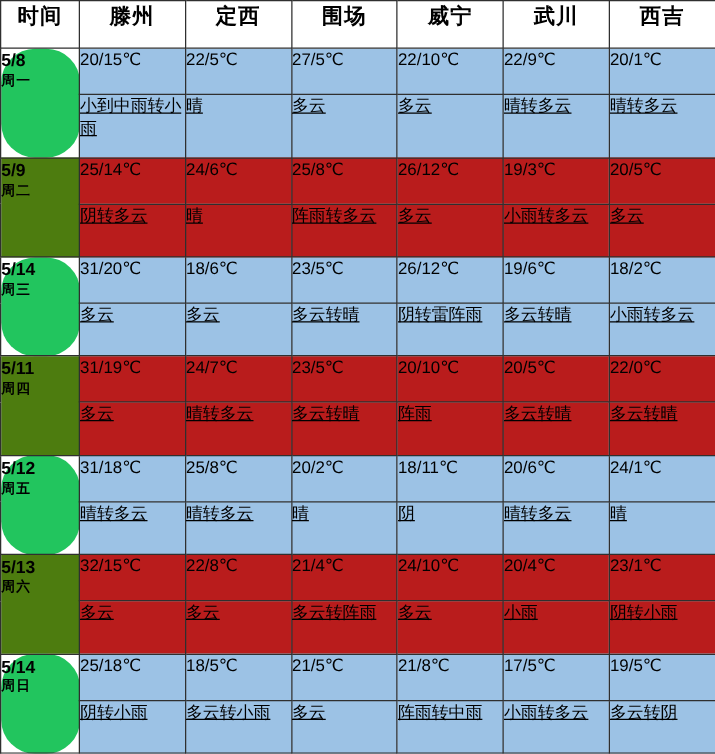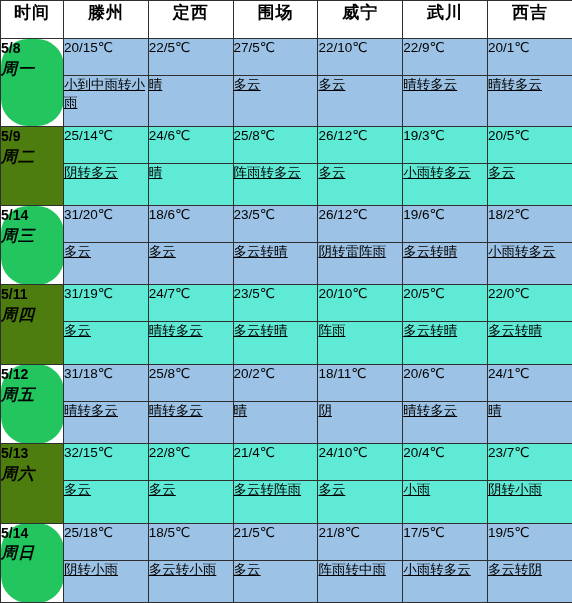--- a/index.html
+++ b/index.html
@@ -46,35 +46,35 @@
 
   
   td.date-cell {
     font-weight: bold;
     font-size: 14px;
     padding: 3px 0 0 5px;
     line-height: 1.35;
     white-space: nowrap;
   }
   td.date-cell .dc-date { display: block; font-size: 14px; }
-  td.date-cell .dc-dow  { display: block; font-size: 16px; letter-spacing: 1px; font-style: italic; }
+  td.date-cell .dc-dow  { display: block; font-size: 11px; letter-spacing: 1px; }
 
   
   td.temp-cell,
   td.sky-cell {
     font-size: 13.5px;
     padding: 4px 2px 2px 5px;
     line-height: 1.3;
     word-break: break-all;
   }
   td.temp-cell { white-space: nowrap; }
 
   
   tr.band-blue td { background: #9cc2e5; }
-  tr.band-white td { background: #5eead4; }
+  tr.band-white td { background: #b91c1c; }
 
   
   tr.band-blue  td.date-cell { background: #22c55e; border-radius: 27px; }
   tr.band-white td.date-cell { background: #4d7c0f; }
 
   
   tr.r-temp { height: 36px; }
   tr.r-sky  { height: 41px; text-decoration: underline; }
   tr.r-sky.tall { height: 49px; }
 </style>
@@ -206,21 +206,21 @@
       <tr class="band-white r-temp">
         <td class="date-cell" rowspan="2">
           <span class="dc-date">5/13</span>
           <span class="dc-dow">周六</span>
         </td>
         <td class="temp-cell">32/15℃</td>
         <td class="temp-cell">22/8℃</td>
         <td class="temp-cell">21/4℃</td>
         <td class="temp-cell">24/10℃</td>
         <td class="temp-cell">20/4℃</td>
-        <td class="temp-cell">23/7℃</td>
+        <td class="temp-cell">23/1℃</td>
       </tr>
       <tr class="band-white r-sky">
         <td class="sky-cell">多云</td>
         <td class="sky-cell">多云</td>
         <td class="sky-cell">多云转阵雨</td>
         <td class="sky-cell">多云</td>
         <td class="sky-cell">小雨</td>
         <td class="sky-cell">阴转小雨</td>
       </tr>
       <tr class="band-blue r-temp">

